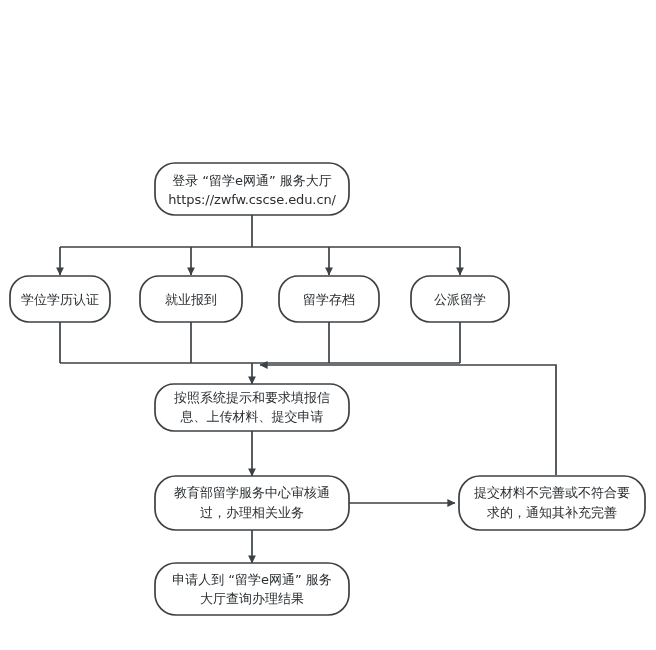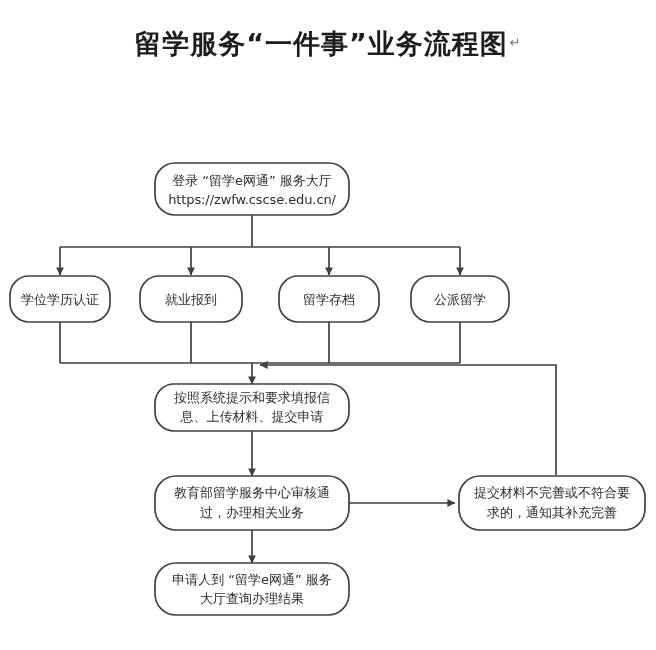--- a/index.html
+++ b/index.html
@@ -68,23 +68,20 @@
     fill: none;
     stroke-linecap: butt;
     stroke-linejoin: miter;
   }
 </style>
 </head>
 <body>
 
 <div id="page">
 
-  <div id="chart-title">
-    <span>留学服务“一件事”业务流程图</span><span class="pilcrow">↵</span>
-  </div>
 
   <svg id="flow-svg" viewBox="0 0 656 650">
     <defs>
       <marker id="arrowhead" markerWidth="9" markerHeight="9" refX="7.6" refY="4.5" orient="auto" markerUnits="userSpaceOnUse">
         <path d="M0,0.6 L8,4.5 L0,8.4 z" fill="#3c4145"></path>
       </marker>
     </defs>
 
     <g>
 

